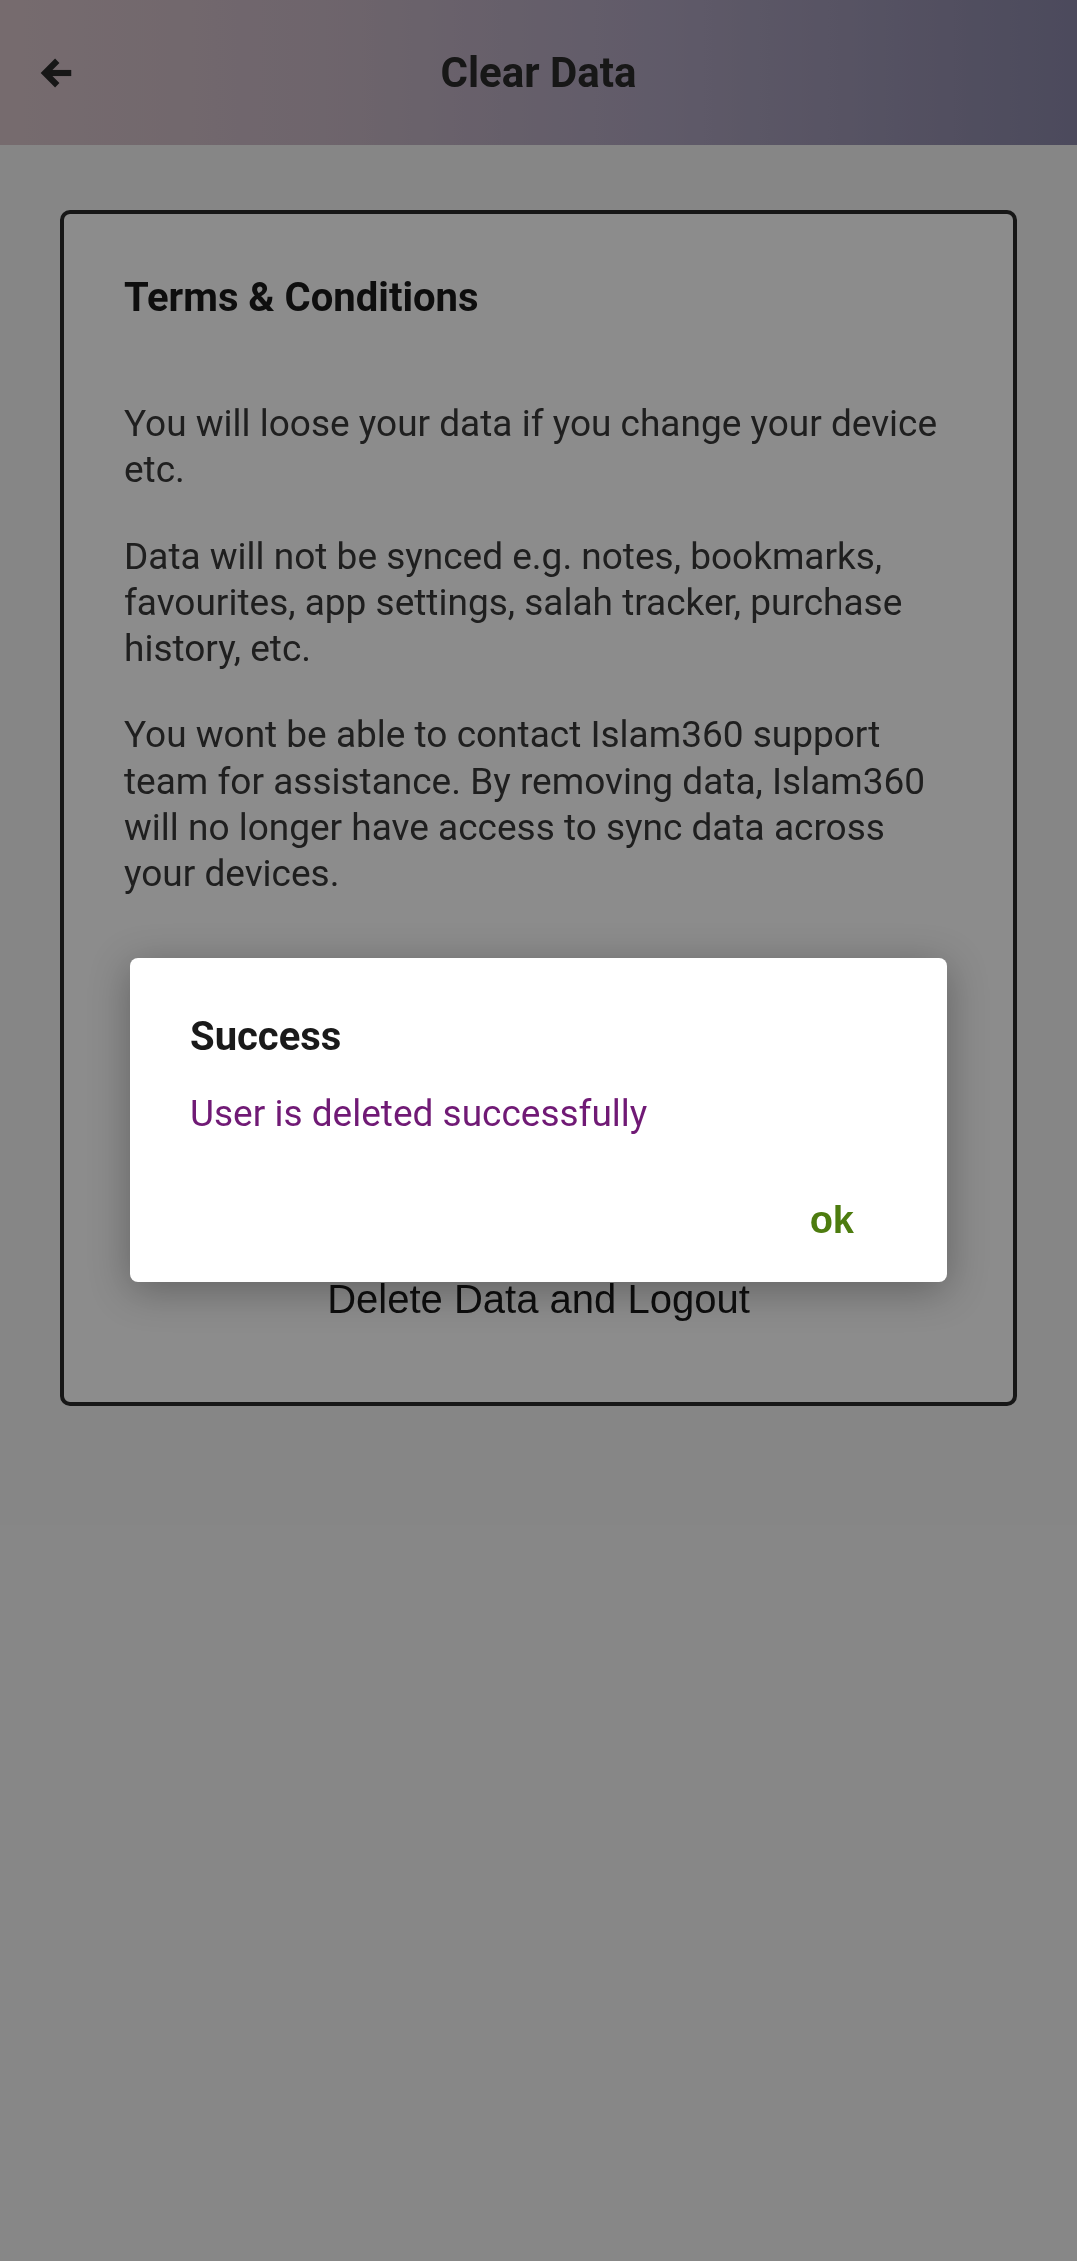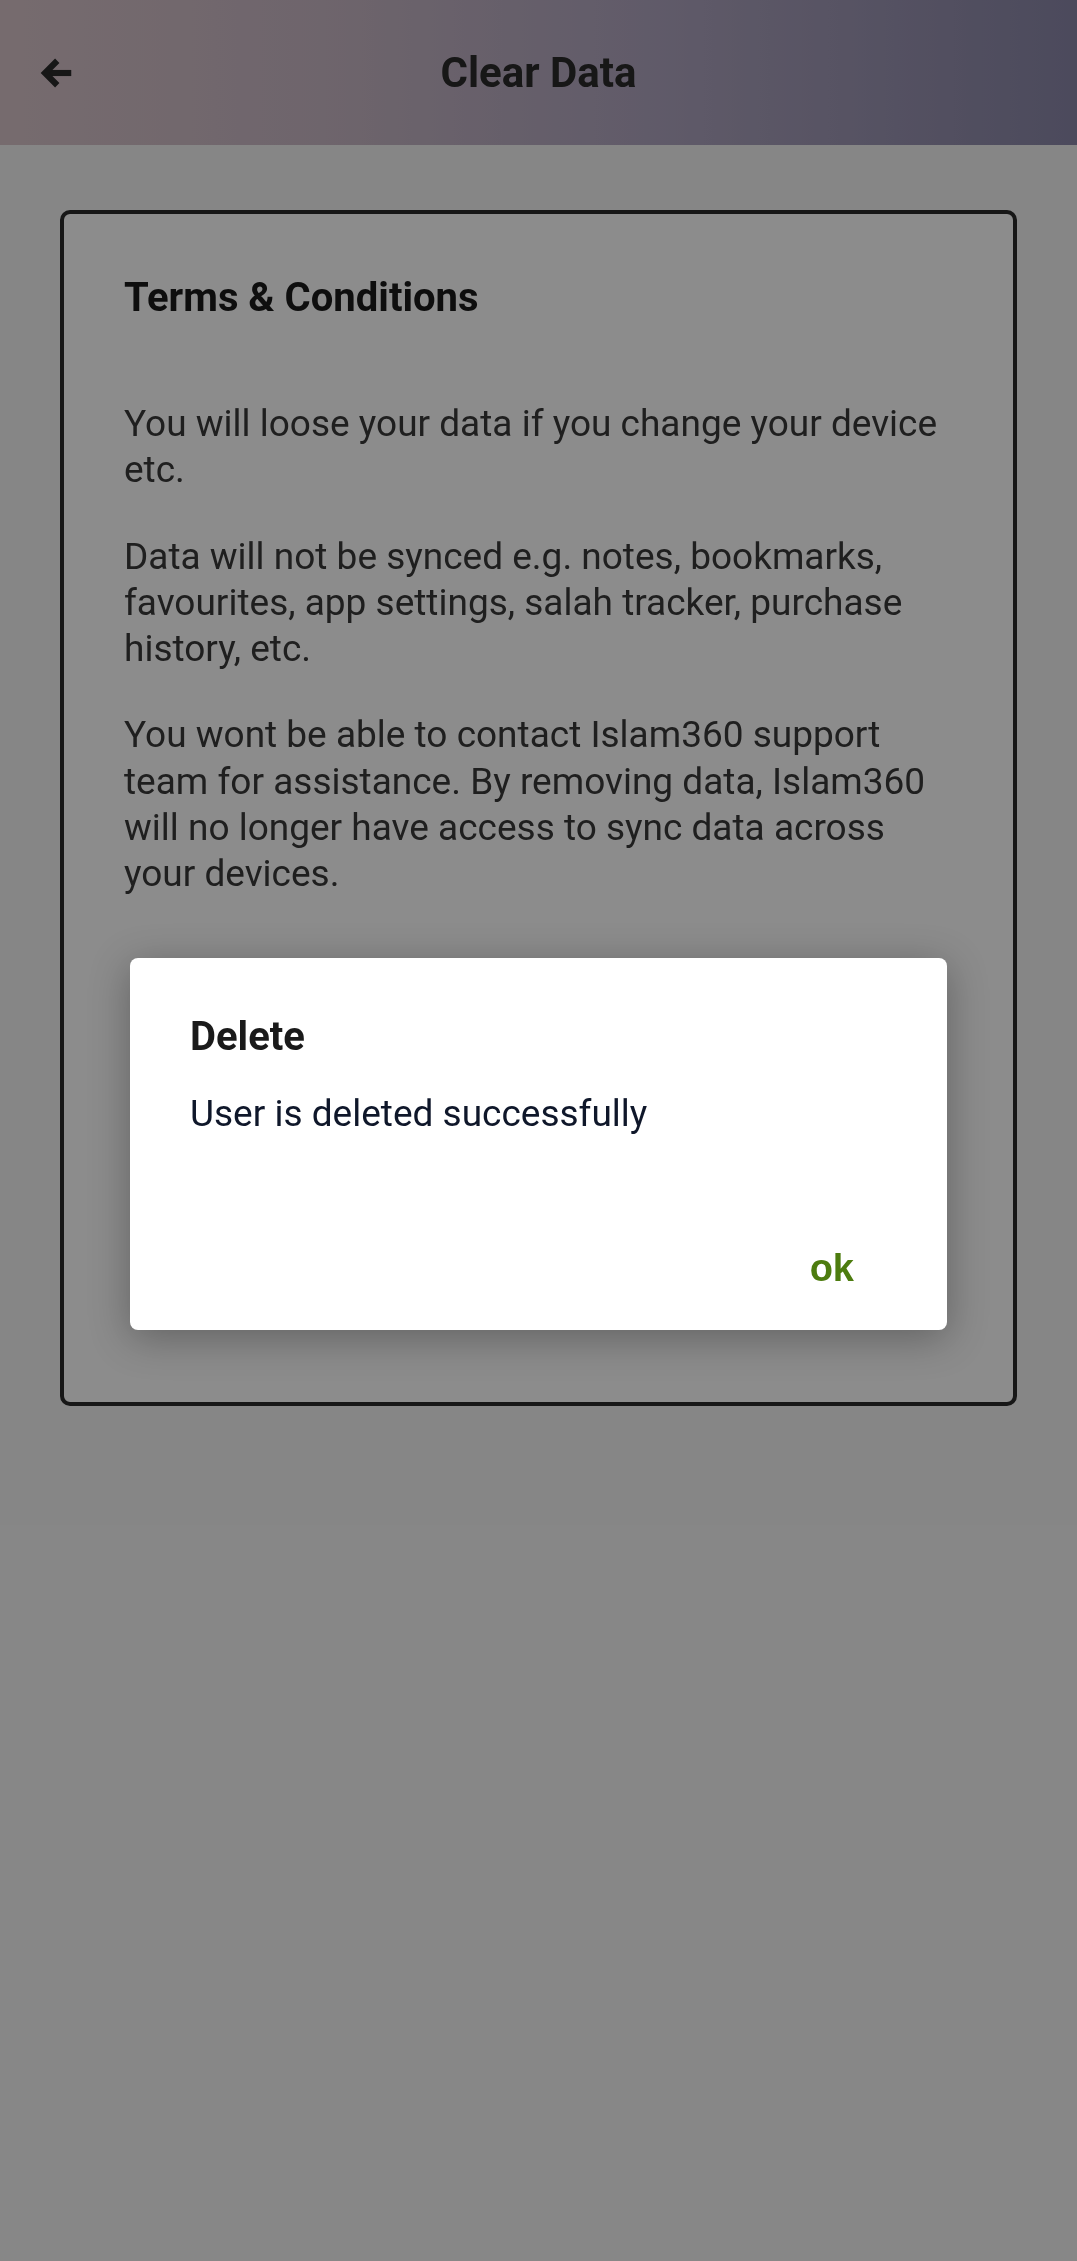--- a/index.html
+++ b/index.html
@@ -113,22 +113,22 @@
     box-shadow: 0 8px 40px rgba(0,0,0,0.3);
   }
   .dialog-title {
     font-size: 40px;
     font-weight: 700;
     color: #1a1a1a;
     margin-bottom: 32px;
   }
   .dialog-message {
     font-size: 37px;
-    color: #0f172a;
-    margin-bottom: 100px;
+    color: #701a75;
+    margin-bottom: 52px;
   }
   .dialog-actions {
     display: flex;
     justify-content: flex-end;
     padding-right: 5px;
   }
   .dialog-ok {
     background: none;
     border: none;
     color: #4d7c0f;
@@ -162,18 +162,18 @@
     <div class="actions">
       <button class="go-back-btn">Go Back</button>
       <button class="delete-logout">Delete Data and Logout</button>
     </div>
   </div>
 </div>
 
 <div class="overlay"></div>
 
 <div class="dialog">
-  <div class="dialog-title">Delete</div>
+  <div class="dialog-title">Success</div>
   <div class="dialog-message">User is deleted successfully</div>
   <div class="dialog-actions">
     <button class="dialog-ok">ok</button>
   </div>
 </div>
 
 </body></html>

